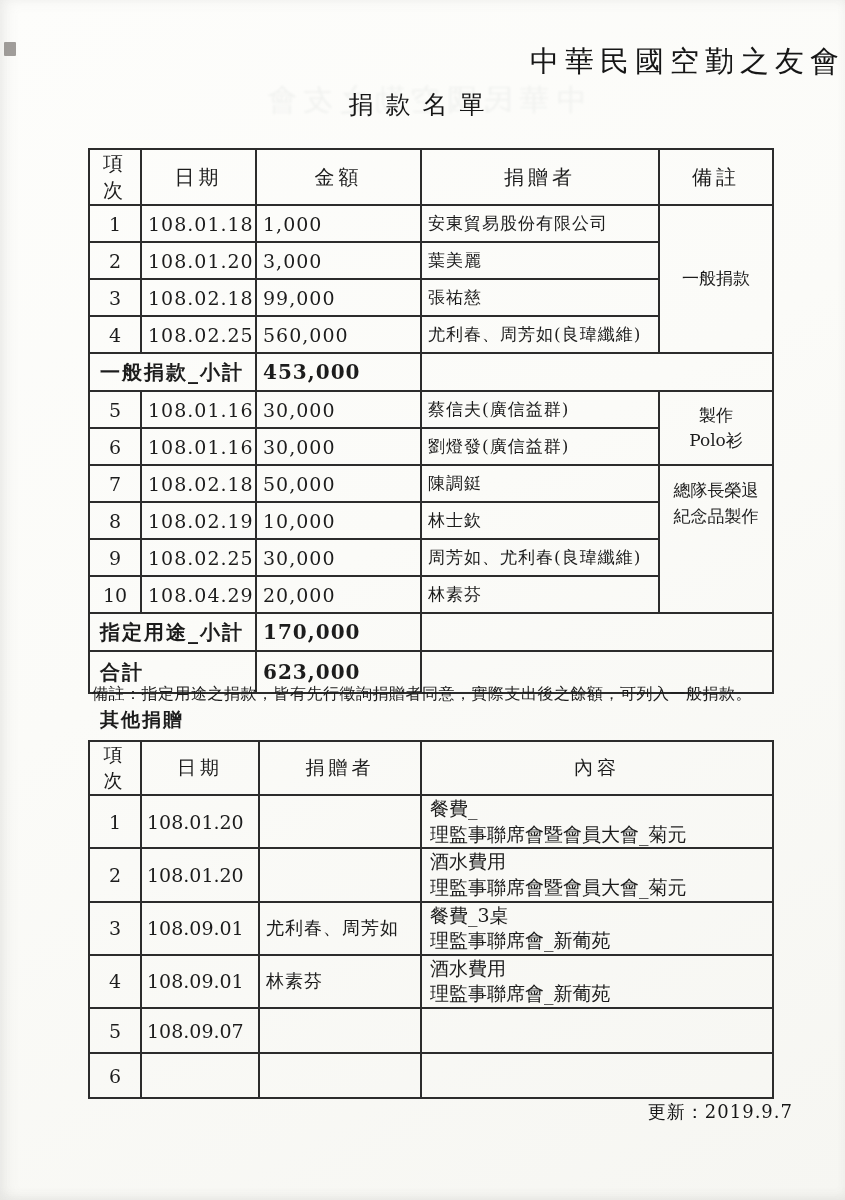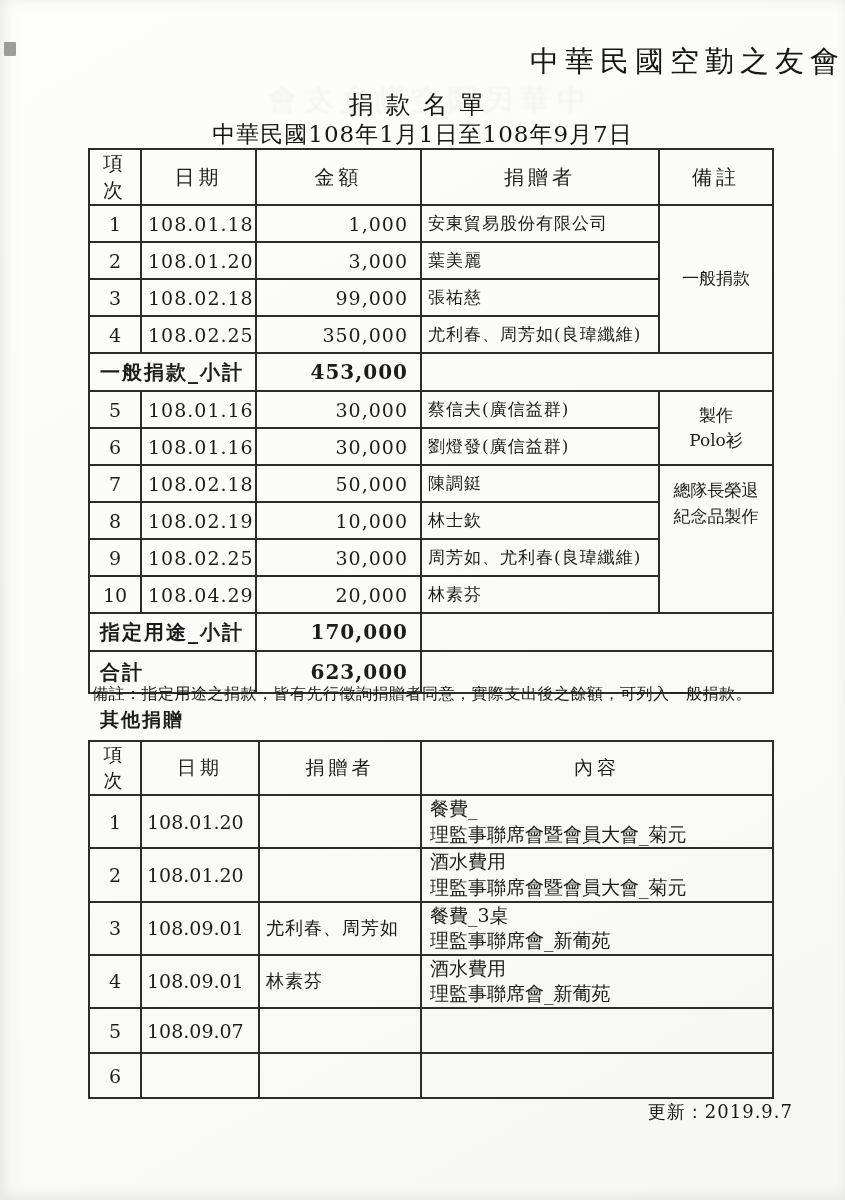--- a/index.html
+++ b/index.html
@@ -37,21 +37,21 @@
   .tbl1{position:absolute;left:88px;top:148px;width:684px;}
   .tbl1 col.c-no{width:52px;}
   .tbl1 col.c-date{width:115px;}
   .tbl1 col.c-amt{width:165px;}
   .tbl1 col.c-donor{width:238px;}
   .tbl1 col.c-rem{width:114px;}
   .tbl1 th{height:44px;font-size:20px;text-align:center;letter-spacing:4px;}
   .tbl1 td{height:35px;font-size:19px;}
   .cell-no{text-align:center;}
   .cell-date{text-align:center;letter-spacing:1px;}
-  .cell-amt{text-align:right;padding-right:12px;letter-spacing:1px;}
+  .cell-amt{padding-right:12px;letter-spacing:1px;}
   .cell-donor{text-align:left;font-size:17px !important;letter-spacing:1px;}
   .cell-rem{text-align:center;font-size:17px !important;line-height:1.5;}
   .cell-rem.top{vertical-align:top;padding-top:12px;}
   .row-sum td{height:36px;}
   .row-sum .lbl{font-weight:bold;font-size:20px;letter-spacing:2px;padding-left:10px;margin-top:8px;}
   .row-sum .cell-amt{font-weight:bold;font-size:20px;margin-top:9px;}
   .row-total td{height:40px;}
   .doc-note{
     position:absolute;left:92px;top:684px;width:690px;
     font-size:16px;letter-spacing:.5px;color:#1c1c1c;
@@ -84,21 +84,20 @@
 </head>
 <body>
 
 <div class="sheet">
 
   <div class="corner-mark"></div>
   <div class="bleed" style="top:80px;font-size:30px;">中華民國空勤之友會</div>
 
   <div class="doc-title">中華民國空勤之友會</div>
   <div class="doc-subtitle">捐款名單</div>
-  <div class="doc-daterange">中華民國108年1月1日至108年9月7日</div>
 
   <table class="tbl1">
     <colgroup>
         <col class="c-no">
         <col class="c-date">
         <col class="c-amt">
         <col class="c-donor">
         <col class="c-rem">
       </colgroup>
     <tbody>
@@ -124,21 +123,21 @@
     </tr>
     <tr>
       <td class="cell-no">3</td>
       <td class="cell-date">108.02.18</td>
       <td class="cell-amt">99,000</td>
       <td class="cell-donor">張祐慈</td>
     </tr>
     <tr>
       <td class="cell-no">4</td>
       <td class="cell-date">108.02.25</td>
-      <td class="cell-amt">350,000</td>
+      <td class="cell-amt">560,000</td>
       <td class="cell-donor">尤利春、周芳如(良瑋纖維)</td>
     </tr>
     <tr class="row-sum">
       <td class="lbl" colspan="2">一般捐款_小計</td>
       <td class="cell-amt">453,000</td>
       <td colspan="2"></td>
     </tr>
     <tr>
       <td class="cell-no">5</td>
       <td class="cell-date">108.01.16</td>

